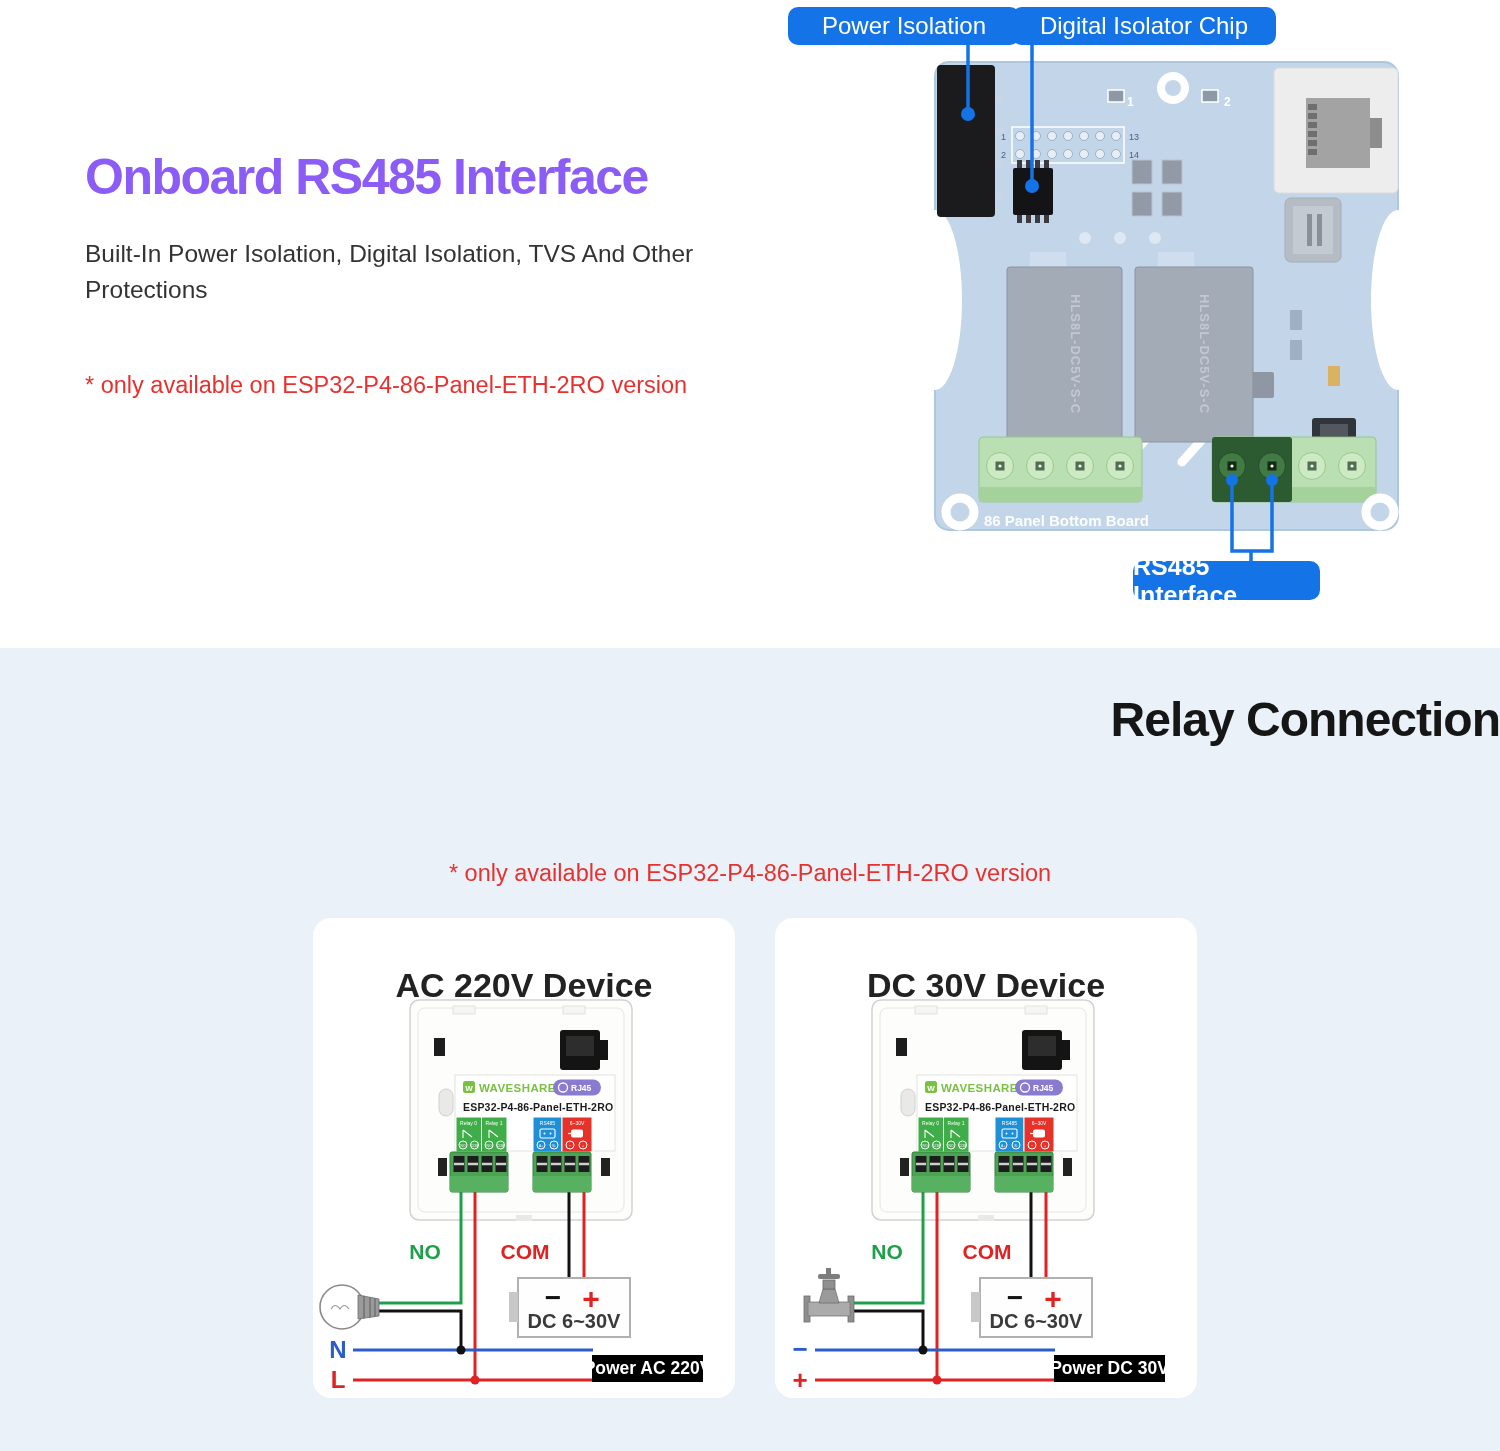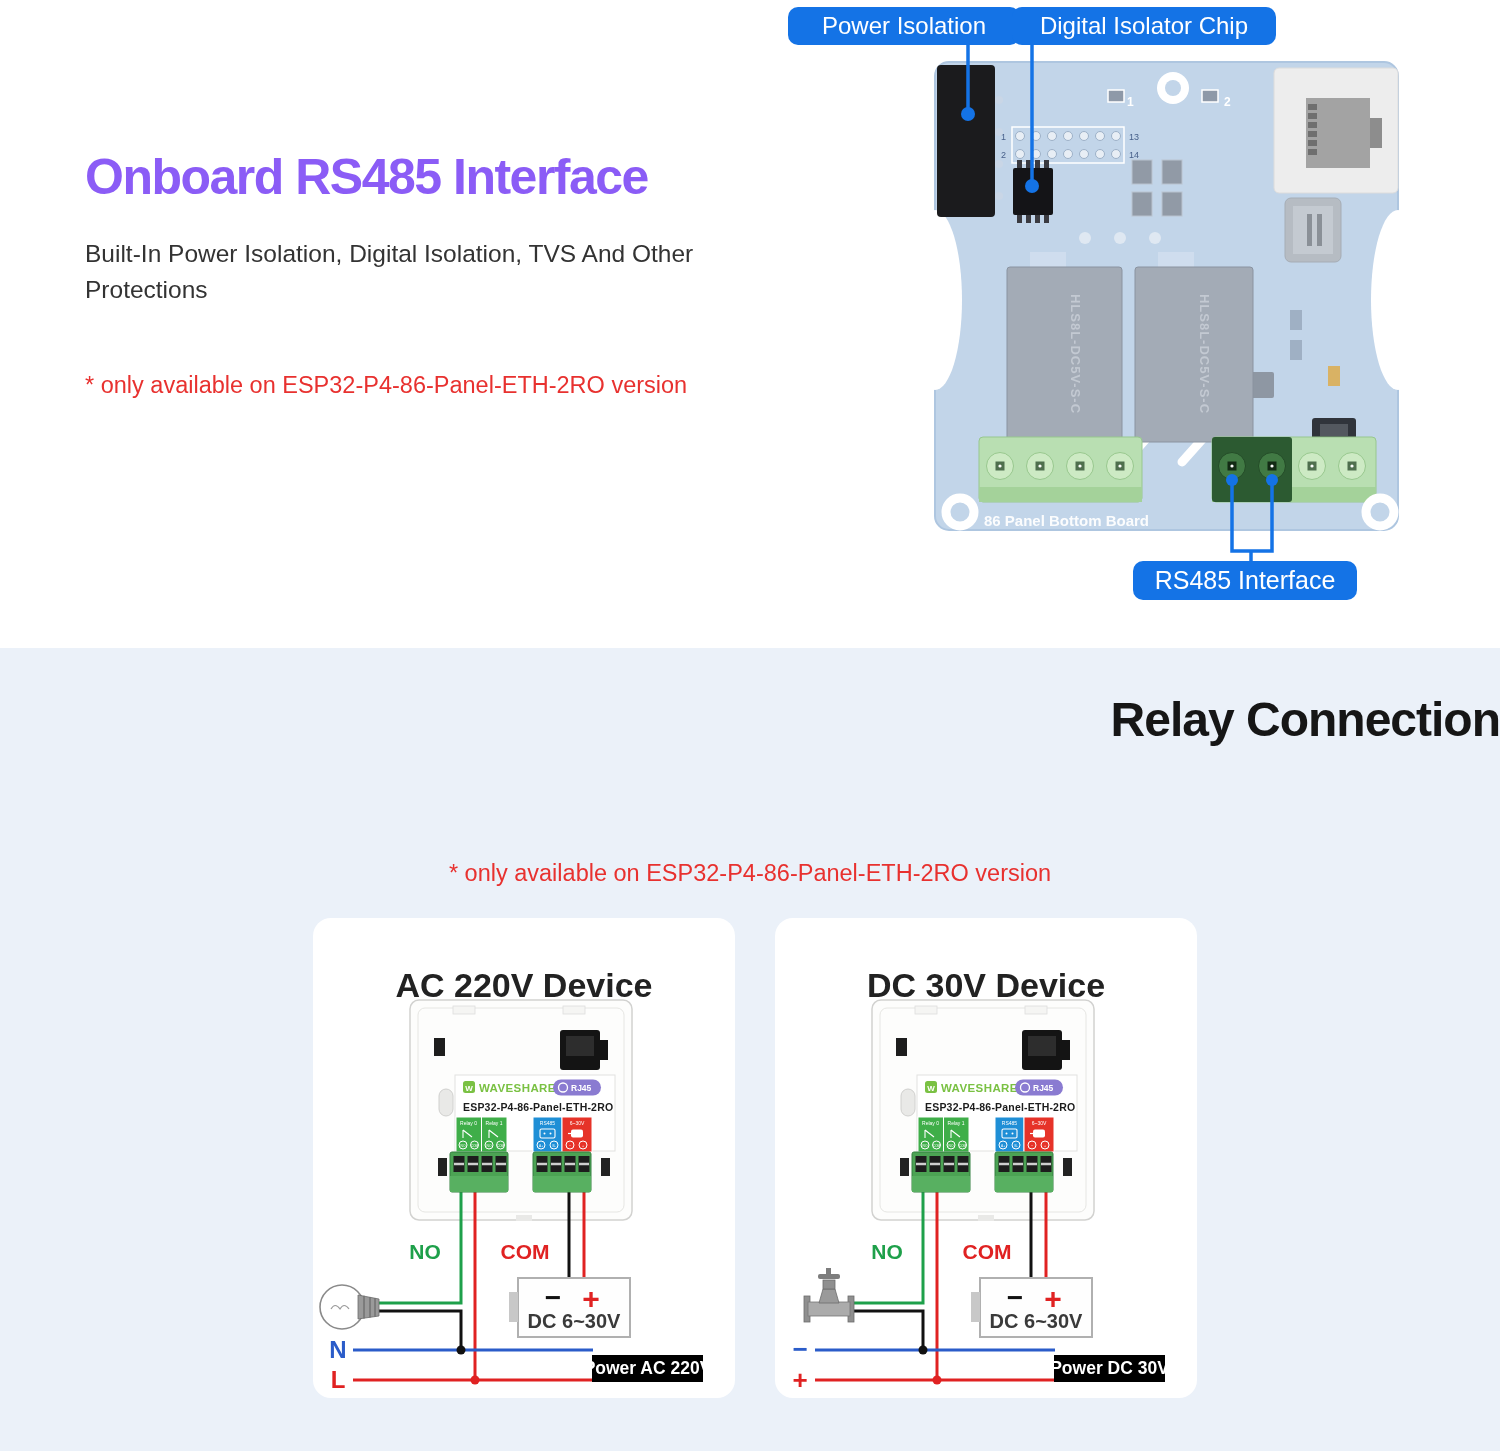--- a/index.html
+++ b/index.html
@@ -214,21 +214,21 @@
         <line x1="371" y1="551" x2="371" y2="563"></line>
       </g>
       <circle cx="88" cy="114" r="7" fill="#1473e6"></circle>
       <circle cx="152" cy="186" r="7" fill="#1473e6"></circle>
       <circle cx="352" cy="480" r="6" fill="#1473e6"></circle>
       <circle cx="392" cy="480" r="6" fill="#1473e6"></circle>
     </svg>
 
     <div class="callout" style="left:788px;top:7px;width:232px;height:38px;">Power Isolation</div>
     <div class="callout" style="left:1012px;top:7px;width:264px;height:38px;">Digital Isolator Chip</div>
-    <div class="callout" style="left:1133px;top:561px;width:224px;height:39px;font-size:25px;">RS485 Interface</div>
+    <div class="callout" style="left:1133px;top:561px;width:187px;height:39px;font-size:25px;font-weight:bold;">RS485 Interface</div>
   </div>
 
   <div class="bottom-bg"></div>
   <div class="relay-heading">Relay Connection</div>
   <div class="relay-note">* only available on ESP32-P4-86-Panel-ETH-2RO version</div>
 
   <div class="card" style="left:313px;">
     <div class="card-title">AC 220V Device Connection</div>
     <svg class="diagram" width="422" height="480" viewBox="0 0 422 480">
 

